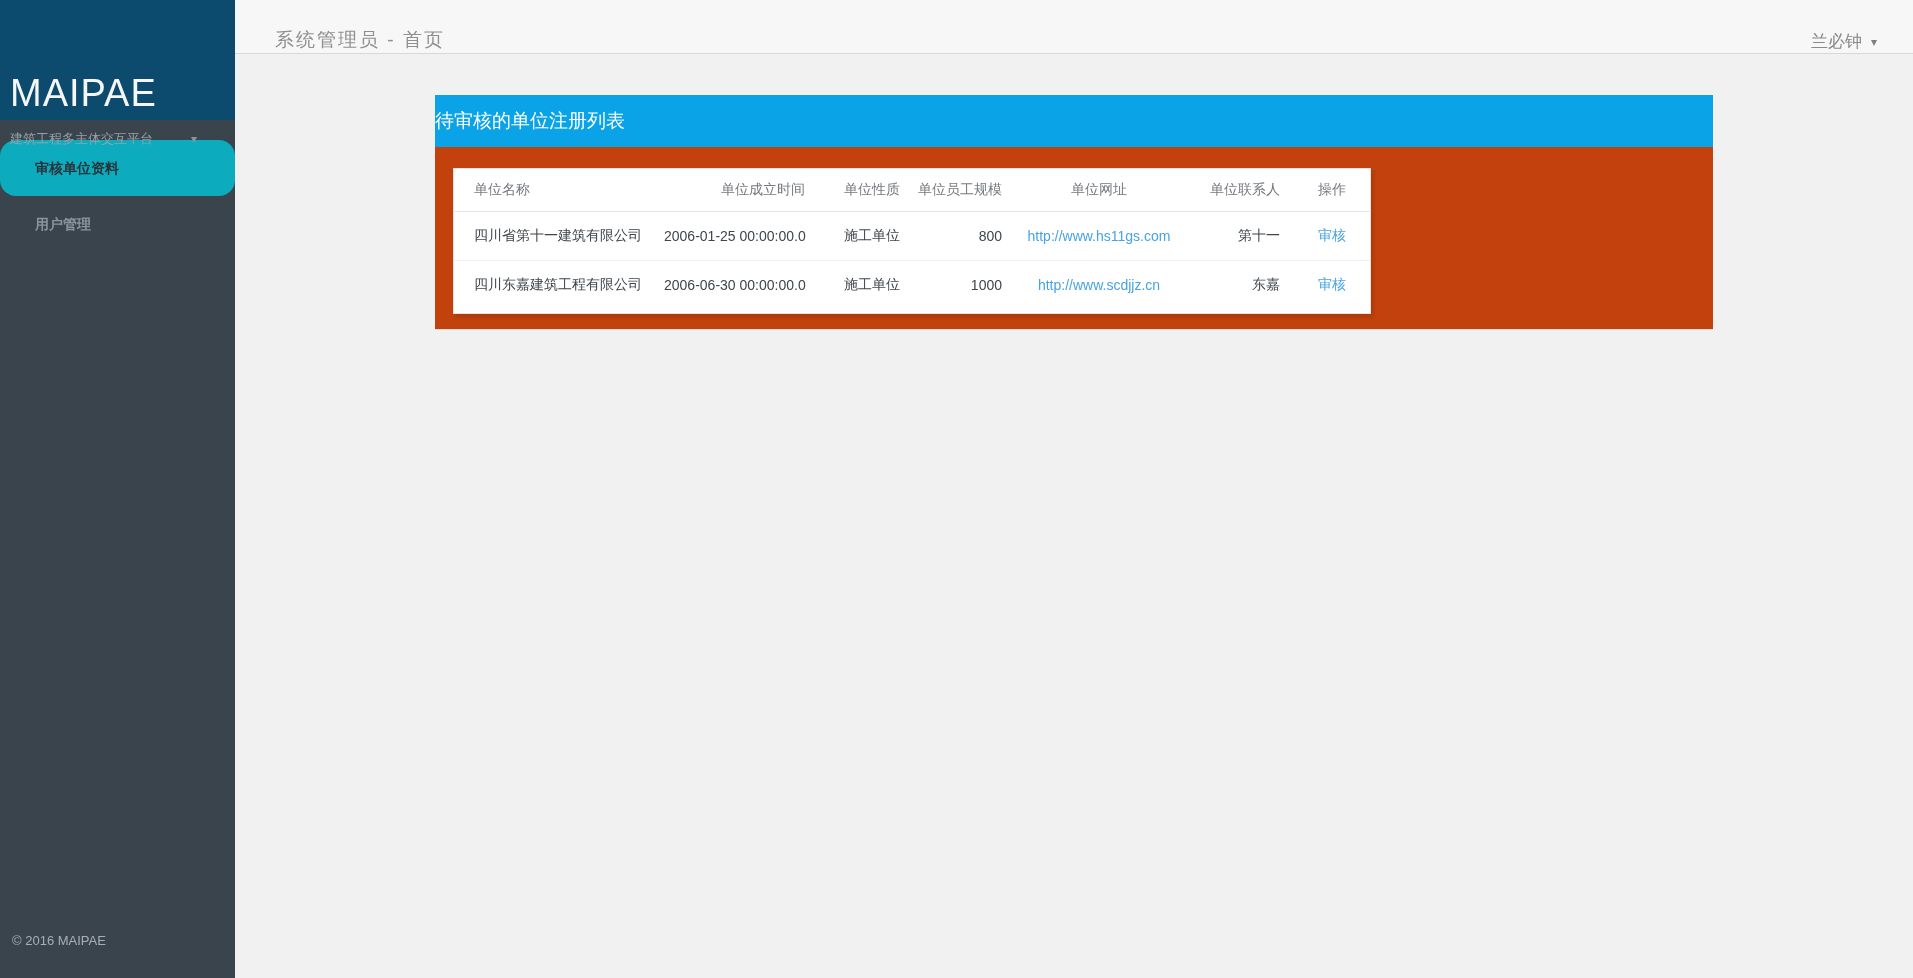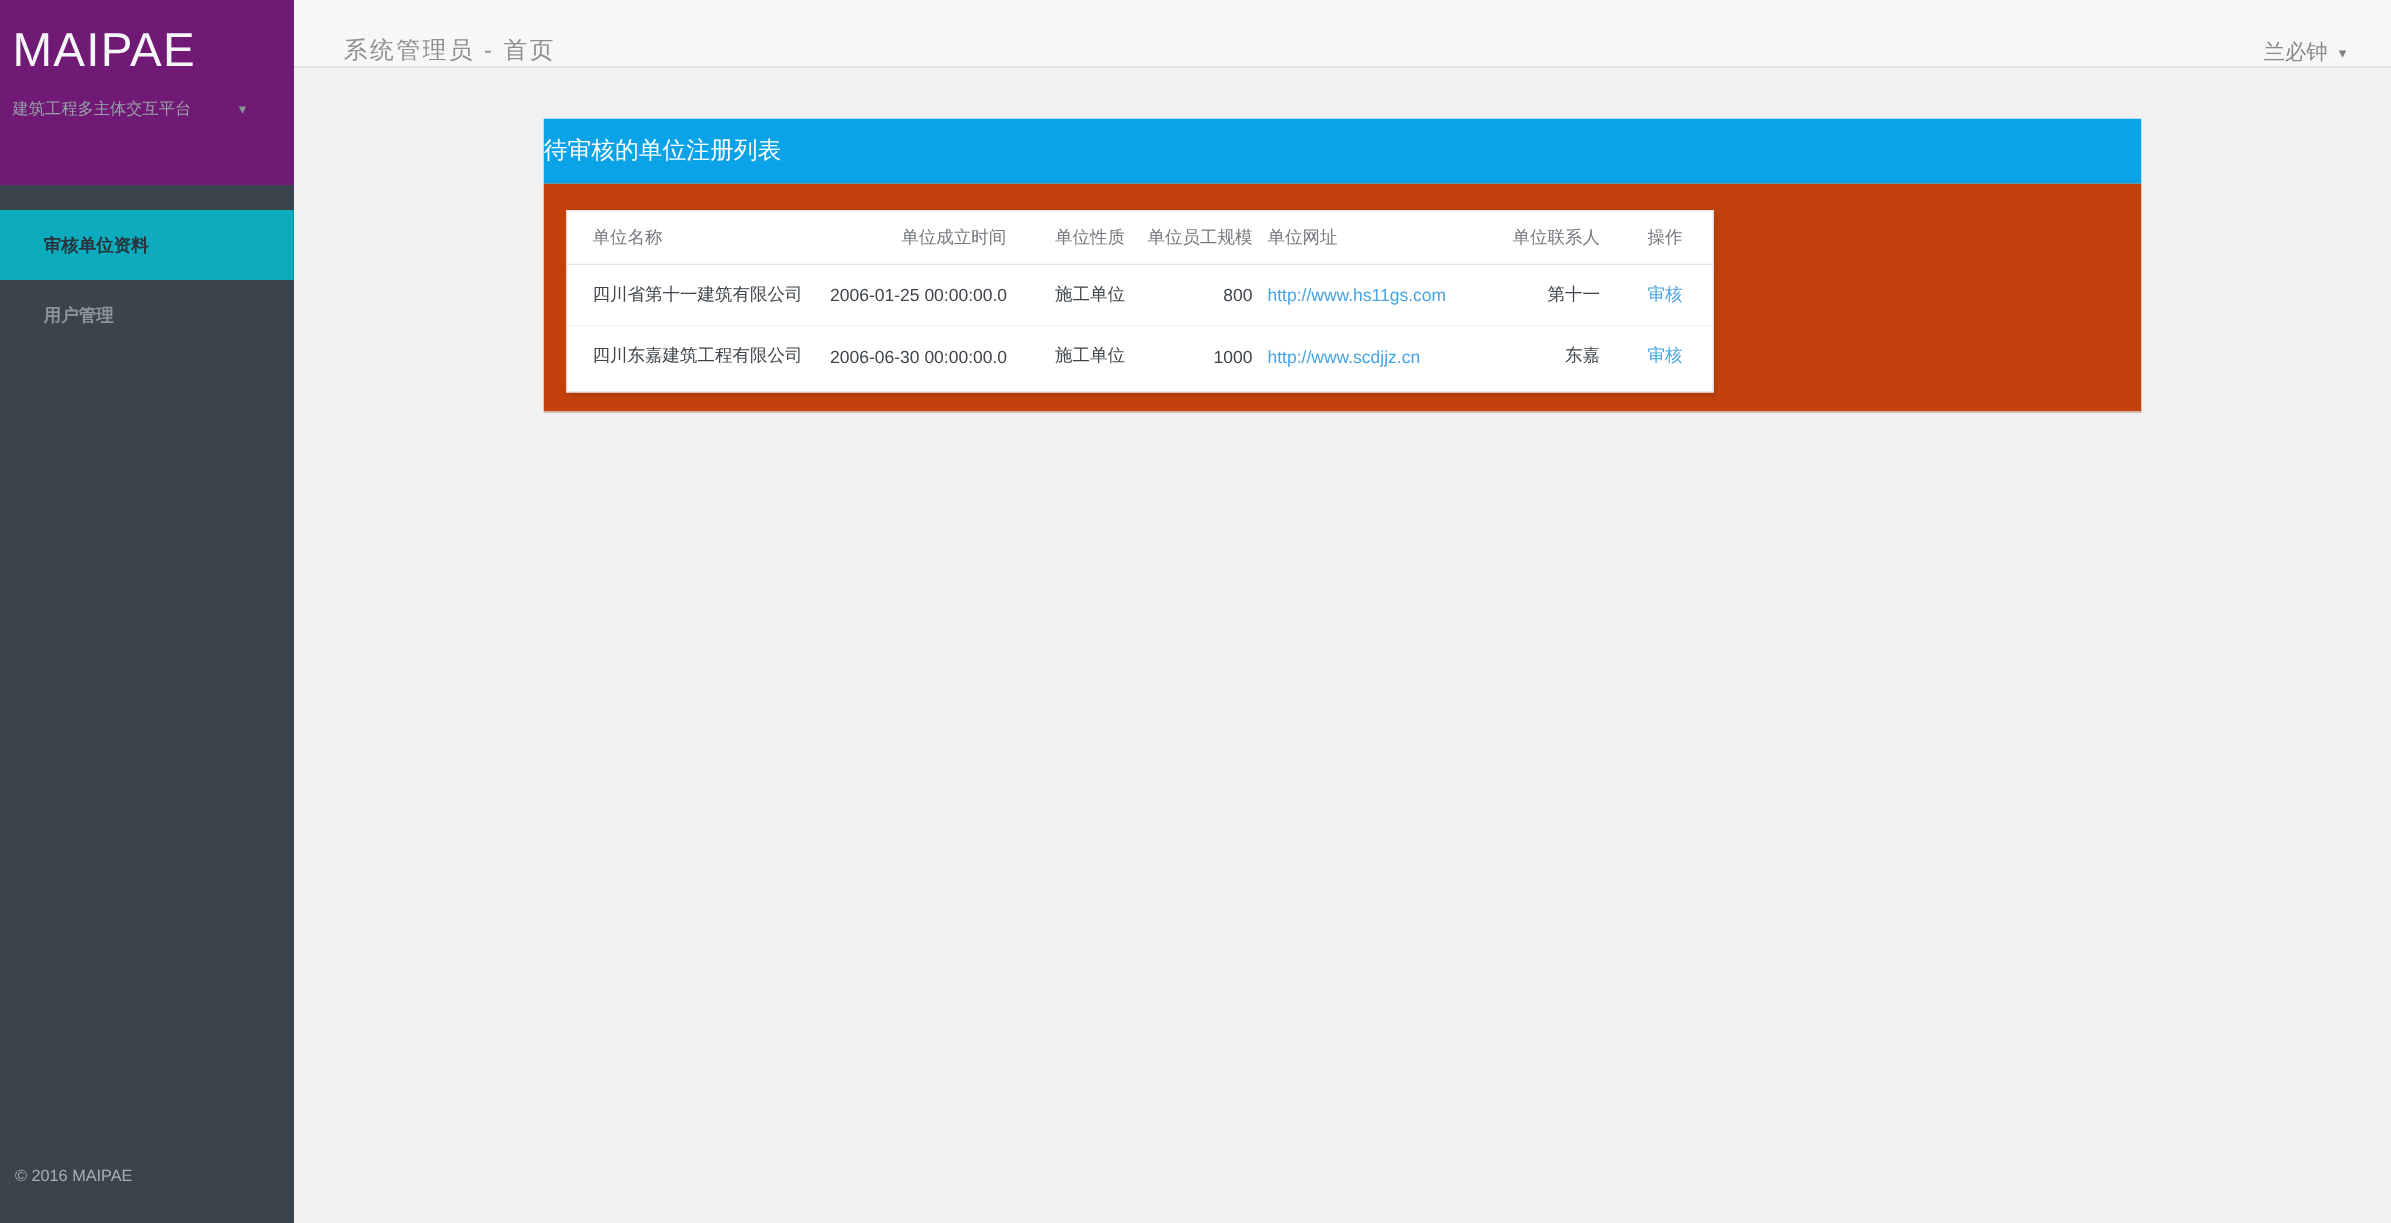--- a/index.html
+++ b/index.html
@@ -8,36 +8,36 @@
     font-family:"Liberation Sans","DejaVu Sans",sans-serif;
     background:#f1f1f1; color:#3f454b;
   }
 
   
   .sidebar {
     position:fixed; left:0; top:0; width:235px; height:978px;
     background:#3a444d;
   }
   .brand-block {
-    height:148px; background:#701a75; padding:22px 10px 0 10px;
+    height:120px; background:#0c4a6e; padding:74px 10px 0 10px;
   }
   .brand {
     color:#f4f6f7; font-size:38px; line-height:1; letter-spacing:1px;
     font-weight:400;
   }
   .brand-sub {
     margin-top:18px; display:flex; align-items:center;
     justify-content:space-between; padding-right:28px;
   }
   .brand-sub-label { color:#98a1a8; font-size:13px; }
   .caret { font-size:12px; color:#8a939a; line-height:1; }
   .nav { padding-top:20px; }
   .nav-item {
     height:56px; line-height:56px; padding-left:35px;
-    font-size:14px; font-weight:bold; color:#8c959c; cursor:pointer;
+    font-size:14px; font-weight:bold; color:#8c959c; cursor:pointer;border-radius:16px;
   }
   .nav-item.active { background:#0cacbe; color:#29333b; }
   .sidebar-footer {
     position:absolute; left:12px; bottom:30px;
     color:#a7afb5; font-size:13px;
   }
 
   
   .main { margin-left:235px; height:978px; background:#f1f1f1; }
   .topbar {
@@ -79,21 +79,21 @@
   }
   td { color:#3f454b; padding:15px 10px; white-space:nowrap; }
   tr + tr td { border-top:1px solid #efefef; }
   tr:last-child td { padding-bottom:19px; }
   a { color:#47a3e3; text-decoration:none; cursor:pointer; }
 
   .c1 { text-align:left;  padding-left:20px; }
   .c2 { text-align:right; padding-right:4px; }
   .c3 { text-align:left;  padding-left:35px; }
   .c4 { text-align:right; padding-right:2px; }
-  .c5 { text-align:left; padding-right:2px; }
+  .c5 { text-align:center; padding-right:2px; }
   .c6 { text-align:right; padding-right:4px; }
   .c7 { text-align:left;  padding-left:34px; }
 </style>
 </head>
 <body>
 
 <div class="sidebar">
   <div class="brand-block">
     <div class="brand">MAIPAE</div>
     <div class="brand-sub">

